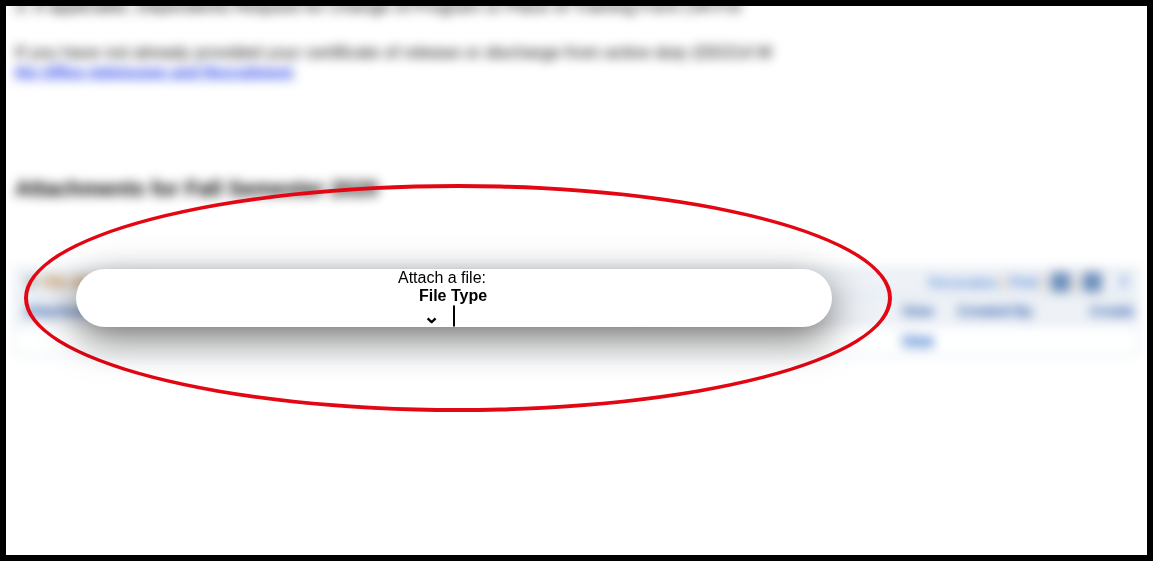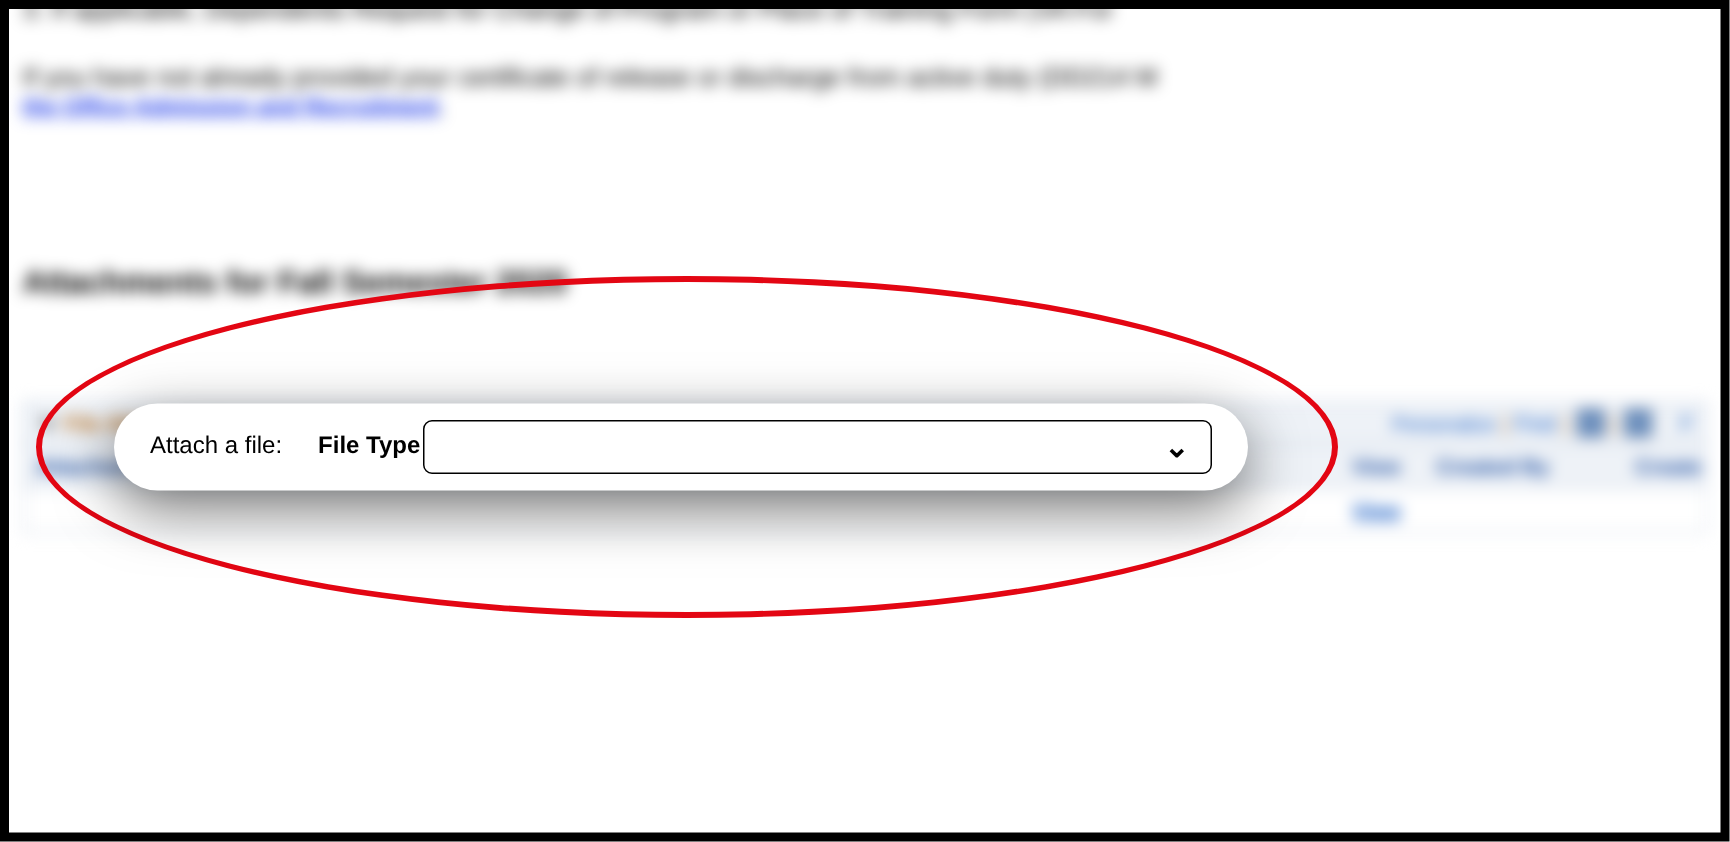--- a/index.html
+++ b/index.html
@@ -83,24 +83,25 @@
   }
   
   .pill{
     position:absolute;
     left:70px; top:263px;
     width:756px;height:58px;
     background:#fff;
     border-radius:34px;
     box-shadow:0 12px 38px rgba(0,0,0,.55);
     display:flex;align-items:center;
-    padding:12px 24px;
+    padding:0 24px;
     box-sizing:border-box;
     z-index:10;
     font-size:16px;
+    flex-direction:column;
   }
   .pill .label-attach{color:#000;margin-right:24px;}
   .pill .label-filetype{color:#000;font-weight:bold;margin-right:2px;}
   .filetype-select{
     flex:1;
     height:34px;
     border:1.5px solid #000;
     border-radius:6px;
     background:#fff;
     position:relative;

